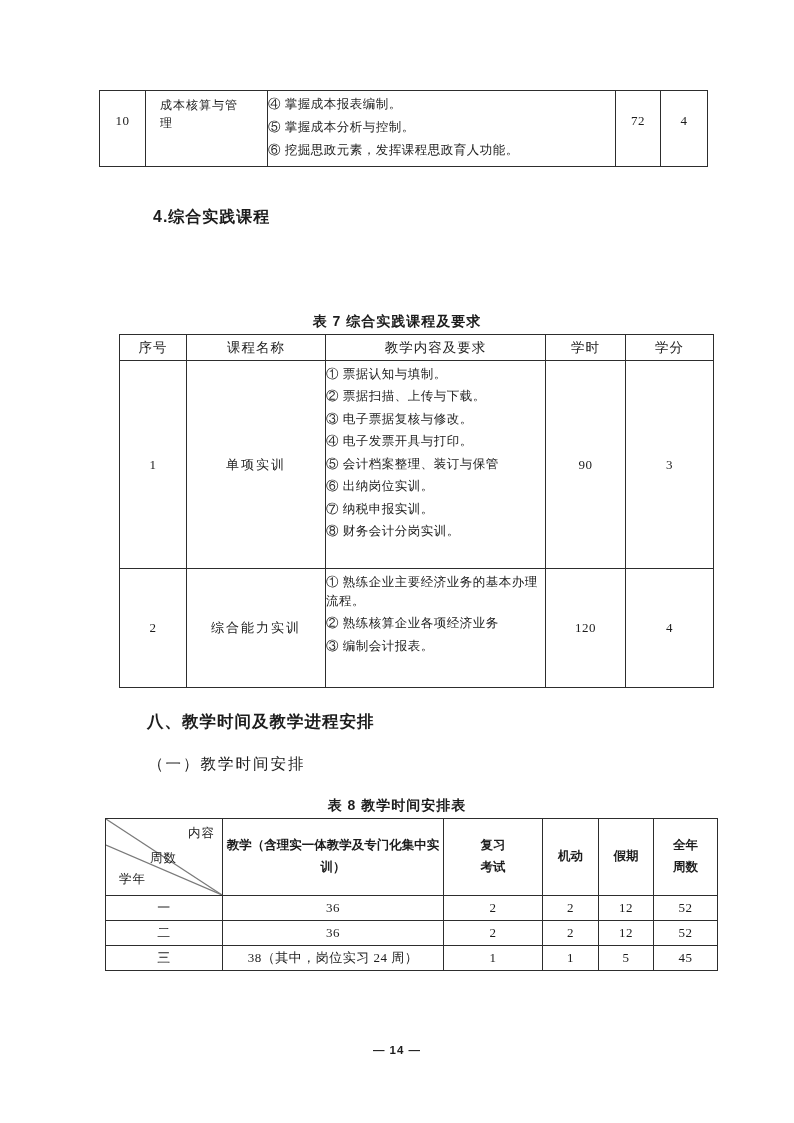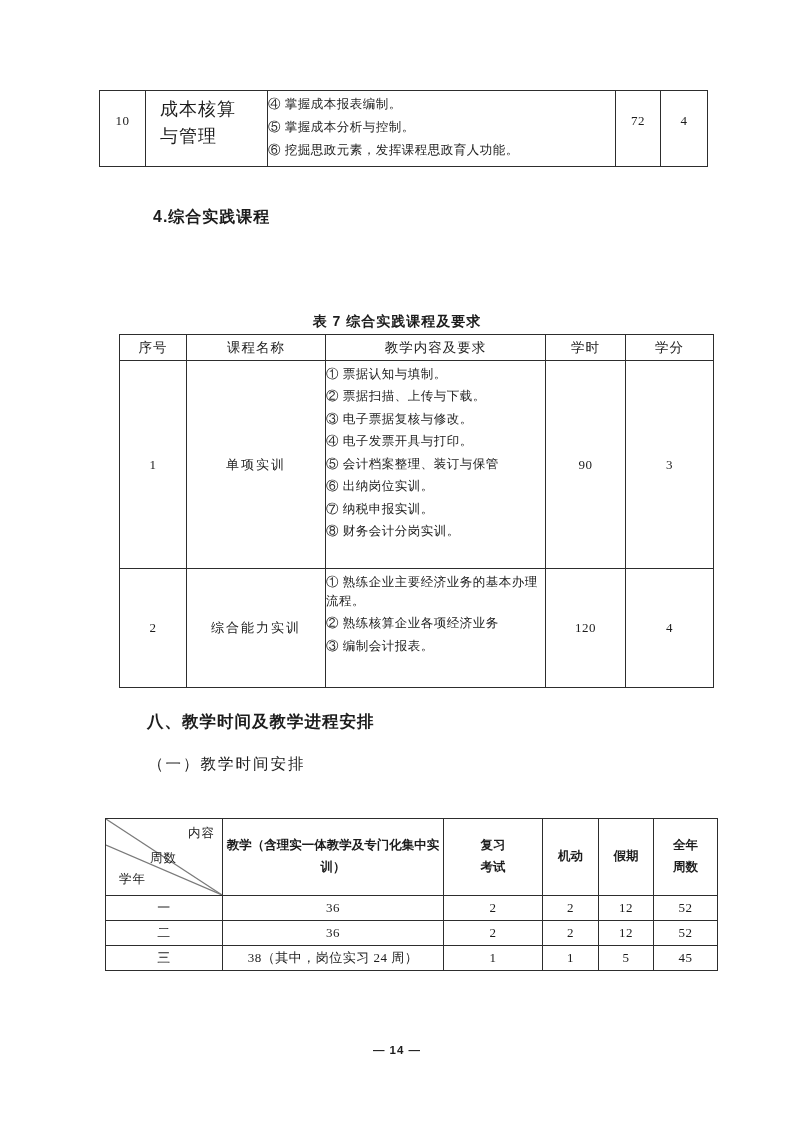--- a/index.html
+++ b/index.html
@@ -15,21 +15,21 @@
   .vmid { vertical-align:middle; }
   .num { font-size:13px; letter-spacing:0.5px; }
   .items-cell { padding:3px 8px 0 8px; text-align:left; vertical-align:top;font-family:Liberation Serif, serif; }
   .item { font-size:12.5px; letter-spacing:0.5px; line-height:19px; margin:4px 0; }
   .head { font-family:"Liberation Sans", sans-serif; font-weight:bold; font-size:13.5px; letter-spacing:1px; }
   
   #top-table { left:99px; top:90px; width:608px; }
   #top-table tr { height:76px; }
   #top-table td { vertical-align:top; }
   #top-table .seq { padding-top:22px; }
-  .course-wrap { width:88px; padding:5px 0 0 14px; font-size:18px; letter-spacing:1px; line-height:27px; word-break:break-all; }
+  .course-wrap { width:88px; padding:5px 0 0 14px; font-size:12px; letter-spacing:1px; line-height:18px; word-break:break-all; }
   
   #table7 { left:119px; top:334px; width:594px;border-radius:17px; }
   #table7 tr.h-head { height:26px; }
   #table7 tr.h-r1 { height:208px; }
   #table7 tr.h-r2 { height:119px; }
   #table7 .name { font-size:13px; letter-spacing:2px; }
   #table7 .items-cell .item { margin:3.5px 0; }
   
   #table8 { left:105px; top:818px; width:612px; }
   #table8 tr.h-head { height:76px; }
@@ -129,20 +129,21 @@
         <div class="item">③ 编制会计报表。</div>
       </td>
       <td class="num center vmid">120</td>
       <td class="num center vmid">4</td>
     </tr>
   </tbody>
     </table>
 
   <div class="abs h-bold" id="heading8">八、教学时间及教学进程安排</div>
   <div class="abs" id="subheading8">（一）教学时间安排</div>
+  <div class="abs h-bold" id="caption8">表 8  教学时间安排表</div>
 
   <table class="tbl" id="table8">
     <colgroup>
       <col style="width:117px">
         <col style="width:221px">
         <col style="width:99px">
         <col style="width:56px">
         <col style="width:55px">
         <col style="width:64px">
     </colgroup>

